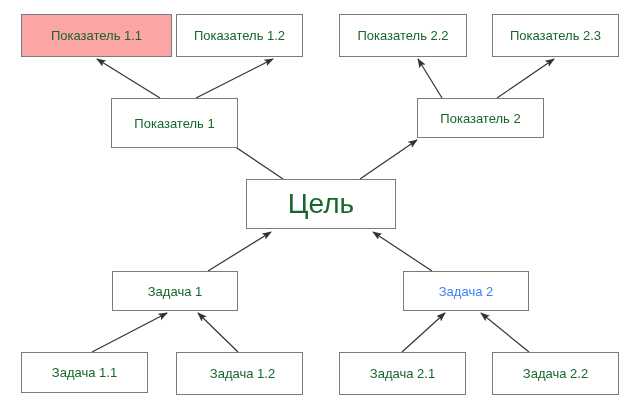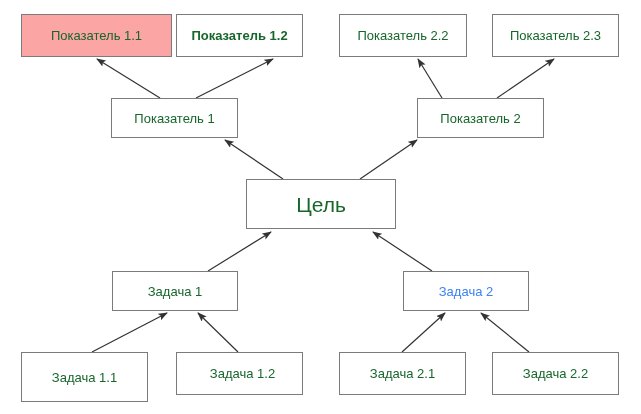--- a/index.html
+++ b/index.html
@@ -33,21 +33,21 @@
     align-items: center;
     justify-content: center;
     color: #17662b;
     font-family: "Liberation Sans", sans-serif;
     font-size: 13px;
     line-height: 1;
     white-space: nowrap;
     letter-spacing: 0px;
   }
   .node.goal {
-    font-size: 21px;
+    font-size: 28px;
     border-color: #6f6f6f;
   }
   .node-label {
     display: block;
   }
 </style>
 </head>
 <body>
 
 <div id="diagram-root">
@@ -72,44 +72,44 @@
         <line x1="402" y1="352" x2="445" y2="313" stroke="#333333" stroke-width="1.2" marker-end="url(#arrowhead)"></line>
         <line x1="529" y1="352" x2="481" y2="313" stroke="#333333" stroke-width="1.2" marker-end="url(#arrowhead)"></line>
       </g>
   </svg>
 
   <div id="nodes-layer">
       <div class="node" style="left: 21px; top: 14px; width: 151px; height: 43px; border-color: rgb(123, 123, 123); background: #fca5a5;">
         <span class="node-label" style="color: rgb(23, 102, 43);">Показатель 1.1</span>
       </div>
       <div class="node" style="left: 176px; top: 14px; width: 127px; height: 43px; border-color: rgb(123, 123, 123); background: rgb(255, 255, 255);">
-        <span class="node-label" style="color: rgb(23, 102, 43); font-weight: bold;">Показатель 1.2</span>
+        <span class="node-label" style="color: rgb(23, 102, 43);">Показатель 1.2</span>
       </div>
       <div class="node" style="left: 339px; top: 14px; width: 128px; height: 43px; border-color: rgb(123, 123, 123); background: rgb(255, 255, 255);">
         <span class="node-label" style="color: rgb(23, 102, 43);">Показатель 2.2</span>
       </div>
       <div class="node" style="left: 492px; top: 14px; width: 127px; height: 43px; border-color: rgb(123, 123, 123); background: rgb(255, 255, 255);">
         <span class="node-label" style="color: rgb(23, 102, 43);">Показатель 2.3</span>
       </div>
-      <div class="node" style="left: 111px; top: 98px; width: 127px; height: 40px; border-color: rgb(123, 123, 123); background: rgb(255, 255, 255);">
+      <div class="node" style="left: 111px; top: 98px; width: 127px; height: 50px; border-color: rgb(123, 123, 123); background: rgb(255, 255, 255);">
         <span class="node-label" style="color: rgb(23, 102, 43);">Показатель 1</span>
       </div>
       <div class="node" style="left: 417px; top: 98px; width: 127px; height: 40px; border-color: rgb(123, 123, 123); background: rgb(255, 255, 255);">
         <span class="node-label" style="color: rgb(23, 102, 43);">Показатель 2</span>
       </div>
       <div class="node goal" style="left: 246px; top: 179px; width: 150px; height: 50px; border-color: rgb(123, 123, 123); background: rgb(255, 255, 255);">
         <span class="node-label" style="color: rgb(23, 102, 43);">Цель</span>
       </div>
       <div class="node" style="left: 112px; top: 271px; width: 126px; height: 40px; border-color: rgb(123, 123, 123); background: rgb(255, 255, 255);">
         <span class="node-label" style="color: rgb(23, 102, 43);">Задача 1</span>
       </div>
       <div class="node" style="left: 403px; top: 271px; width: 126px; height: 40px; border-color: rgb(123, 123, 123); background: rgb(255, 255, 255);">
         <span class="node-label" style="color: #3b82f6;">Задача 2</span>
       </div>
-      <div class="node" style="left: 21px; top: 352px; width: 127px; height: 50px; border-color: rgb(123, 123, 123); background: rgb(255, 255, 255);">
+      <div class="node" style="left: 21px; top: 352px; width: 127px; height: 41px; border-color: rgb(123, 123, 123); background: rgb(255, 255, 255);">
         <span class="node-label" style="color: rgb(23, 102, 43);">Задача 1.1</span>
       </div>
       <div class="node" style="left: 176px; top: 352px; width: 127px; height: 43px; border-color: rgb(123, 123, 123); background: rgb(255, 255, 255);">
         <span class="node-label" style="color: rgb(23, 102, 43); margin-left: 6px;">Задача 1.2</span>
       </div>
       <div class="node" style="left: 339px; top: 352px; width: 127px; height: 43px; border-color: rgb(123, 123, 123); background: rgb(255, 255, 255);">
         <span class="node-label" style="color: rgb(23, 102, 43); text-align: right;">Задача 2.1</span>
       </div>
       <div class="node" style="left: 492px; top: 352px; width: 127px; height: 43px; border-color: rgb(123, 123, 123); background: rgb(255, 255, 255);">
         <span class="node-label" style="color: rgb(23, 102, 43); text-align: center;">Задача 2.2</span>

